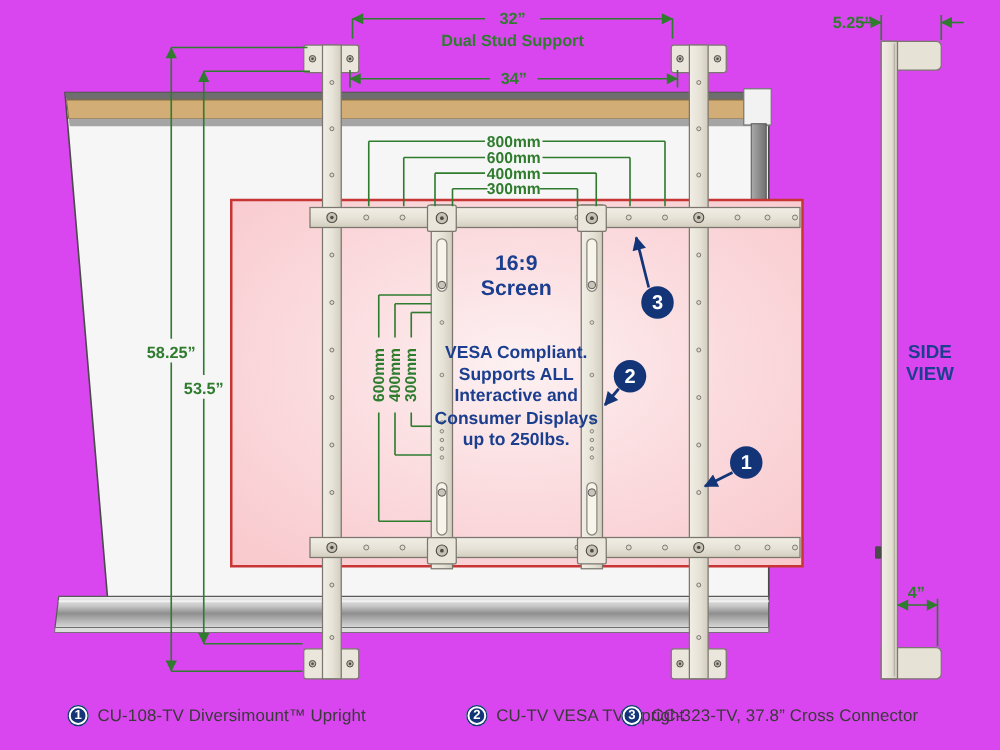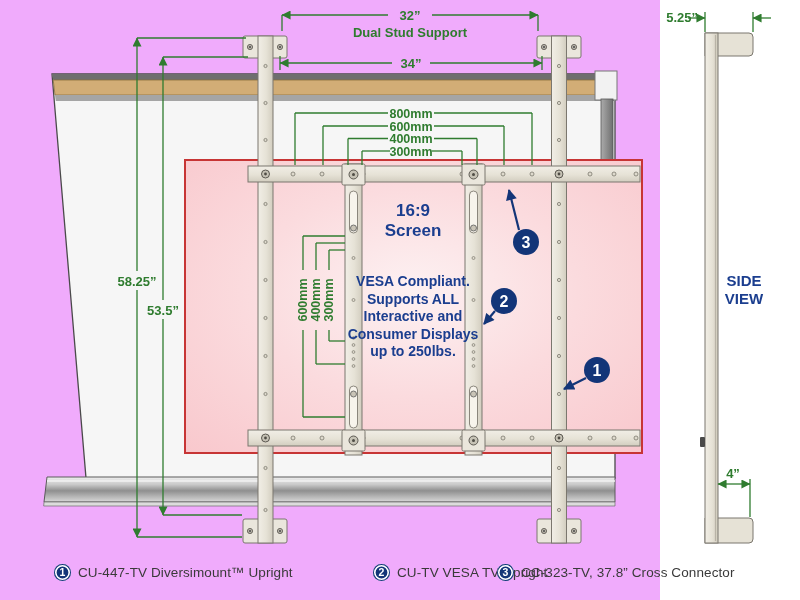--- a/index.html
+++ b/index.html
@@ -1,17 +1,17 @@
 <!DOCTYPE html>
 <html style="--dim_green: #2f7c2f; --label_blue: #1b3e8f; --badge_navy: #133578; --legend_text: #3a3a3a; --screen_pink: #f9c9cd; --screen_red: #c73535; --frame_beige: #e9e5da; --rail_tan: #d2ad76;"><head>
 <meta charset="utf-8">
 <style>
   html,body{margin:0;padding:0;background:#fff;width:800px;height:600px;overflow:hidden;
     font-family:"Liberation Sans","DejaVu Sans",sans-serif;}
-  .stage{position:relative;width:660px;height:600px;background:#f0abfc;}
+  .stage{position:relative;width:800px;height:600px;background:#d946ef;}
   svg{display:block;}
   svg text{font-family:"Liberation Sans","DejaVu Sans",sans-serif;}
   
   .dim line{stroke:var(--dim_green);stroke-width:1.3;fill:none;}
   .dim text{fill:var(--dim_green);font-size:13px;font-weight:700;}
   .dim .small{font-size:12.5px;}
   .mkg{fill:var(--dim_green);}
   .mkb{fill:var(--badge_navy);}
   .blue-text{fill:var(--label_blue);font-weight:700;}
   .callout-line{stroke:var(--badge_navy);stroke-width:2.2;fill:none;}
@@ -357,21 +357,21 @@
       <line x1="750" y1="479" x2="750" y2="517"></line>
     </g>
     <text x="744" y="286" text-anchor="middle" class="blue-text" font-size="15">SIDE</text>
     <text x="744" y="304" text-anchor="middle" class="blue-text" font-size="15">VIEW</text>
   </g>
 </svg>
 
   <div class="legend">
     <div class="legend-item" style="left:54px;top:2px;">
       <span class="badge">1</span>
-      <span class="legend-label">CU-447-TV Diversimount™ Upright</span>
+      <span class="legend-label">CU-108-TV Diversimount™ Upright</span>
     </div>
     <div class="legend-item" style="left:373px;top:2px;">
       <span class="badge">2</span>
       <span class="legend-label">CU-TV VESA TV Upright</span>
     </div>
     <div class="legend-item" style="left:497px;top:2px;">
       <span class="badge">3</span>
       <span class="legend-label">CC-323-TV, 37.8” Cross Connector</span>
     </div>
   </div>

